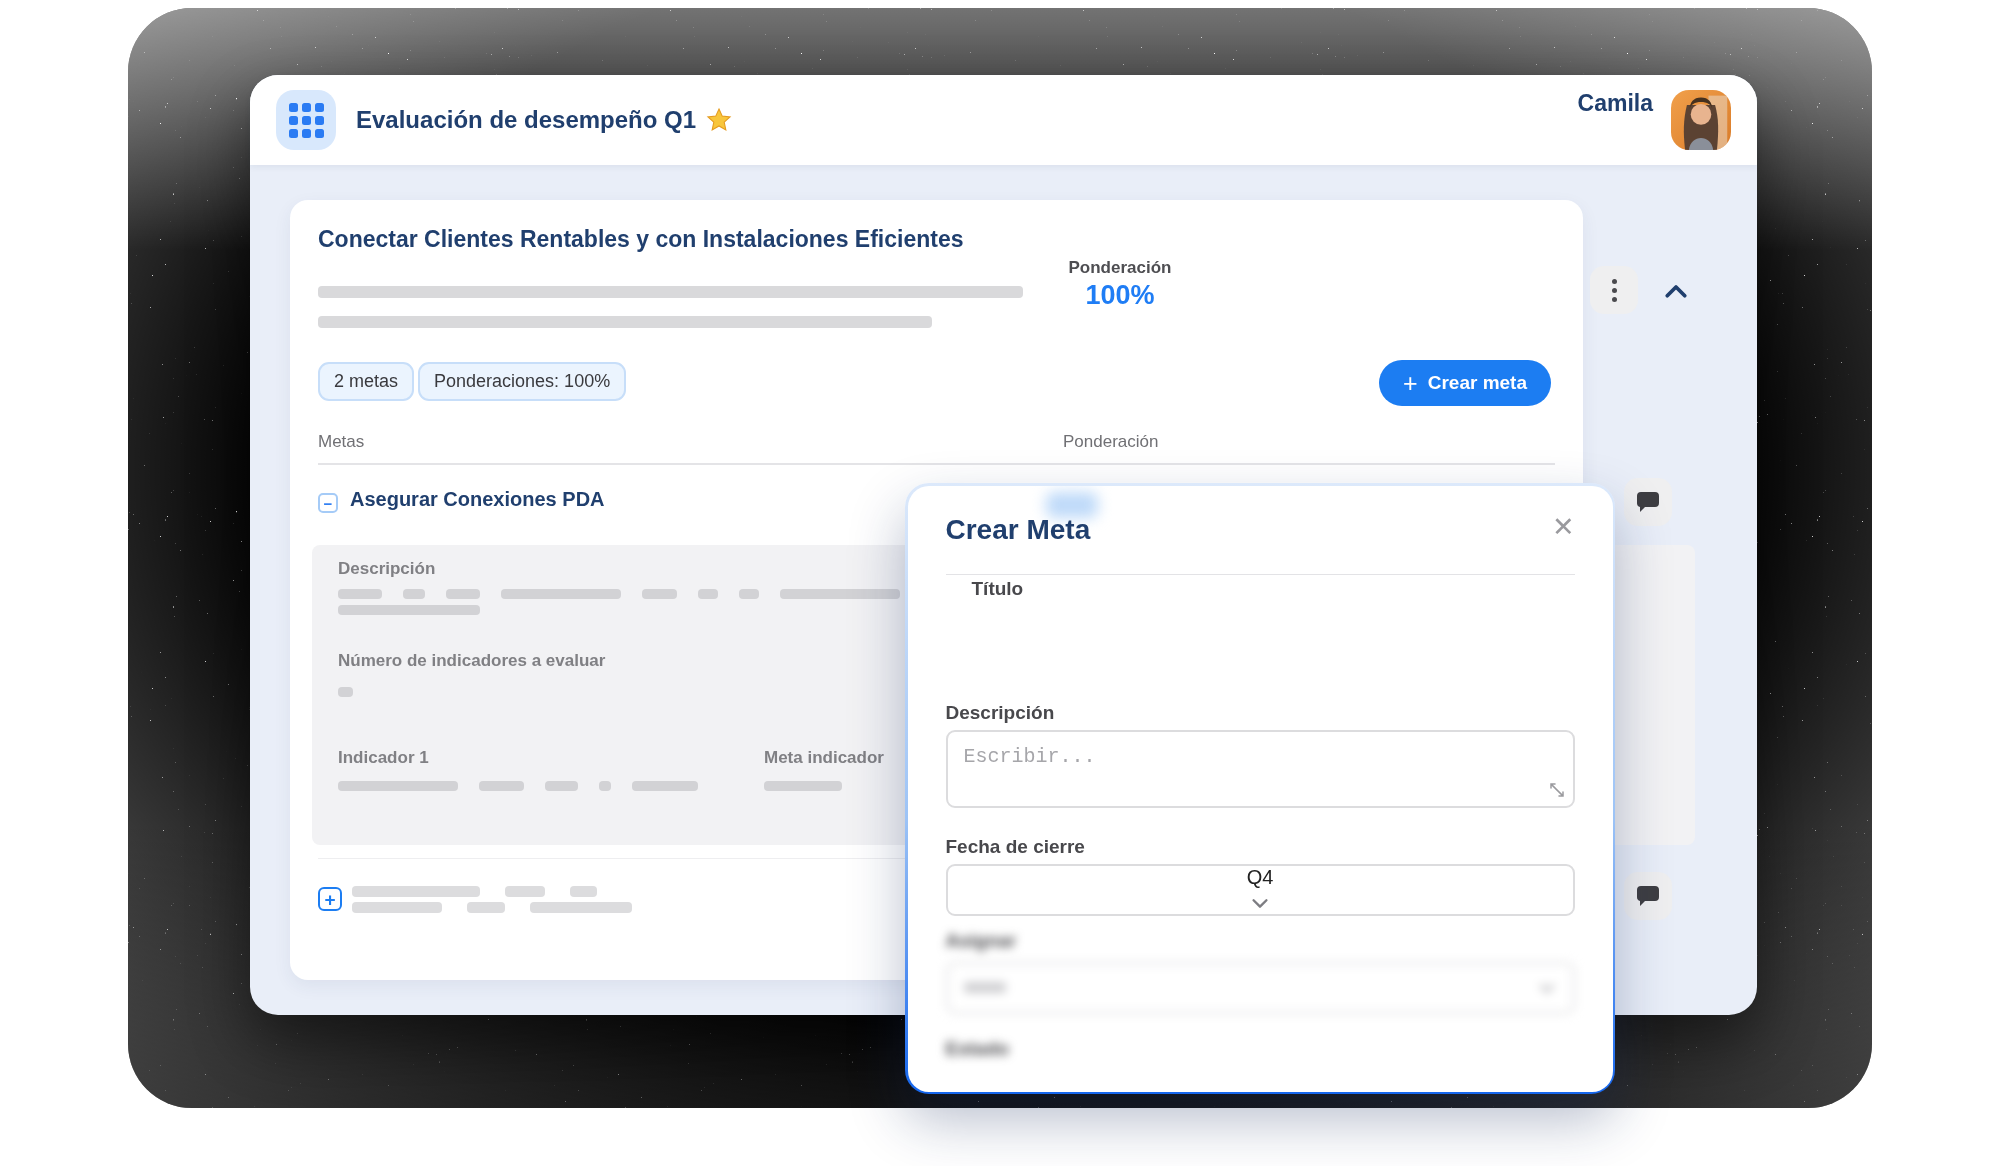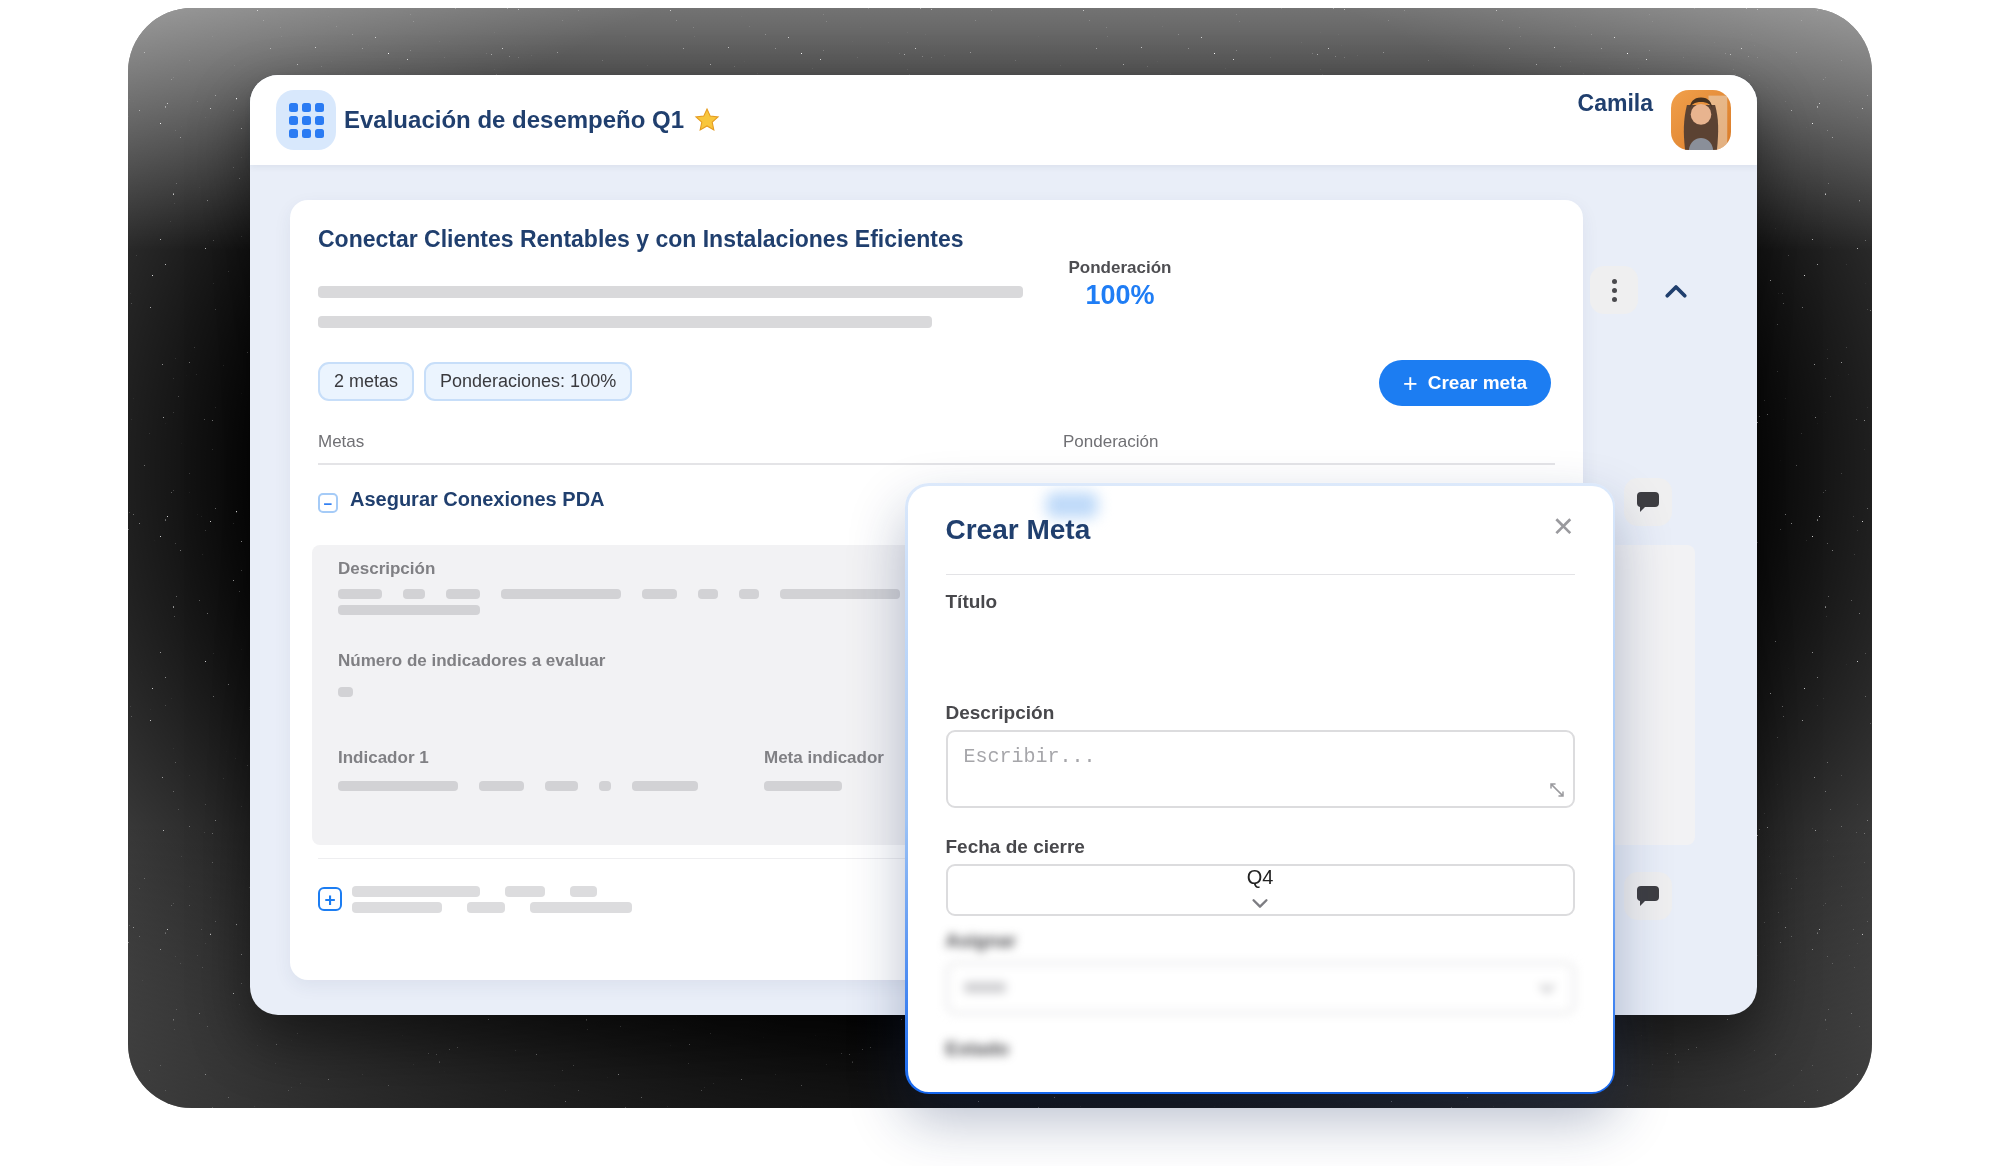--- a/index.html
+++ b/index.html
@@ -14,21 +14,21 @@
     background:
       linear-gradient(0deg, rgba(0,0,0,0.40) 0%, rgba(0,0,0,0) 26%),
       linear-gradient(180deg, rgba(255,255,255,0.45) 0%, rgba(255,255,255,0) 22%),
       radial-gradient(ellipse at 50% 42%, rgba(255,255,255,0) 58%, rgba(255,255,255,0.40) 100%); }
 
   
   .app-window { position:absolute; left:250px; top:75px; width:1507px; height:940px;
     background:#E9EEF8; border-radius:28px; box-shadow:0 26px 60px rgba(0,0,0,0.45); }
 
   .topbar { position:absolute; left:0; top:0; width:100%; height:90px; background:#fff;
-    border-radius:28px 28px 0 0; display:flex; align-items:center; padding:0 26px; gap:8px;
+    border-radius:28px 28px 0 0; display:flex; align-items:center; padding:0 26px; gap:20px;
     box-shadow:0 2px 6px rgba(30,50,90,0.07); z-index:2; }
   .grid-btn { width:60px; height:60px; background:#D8E8FC; border-radius:18px;
     display:grid; place-items:center; flex:0 0 auto; }
   .grid-ico { display:grid; grid-template-columns:repeat(3,9px); grid-auto-rows:9px; gap:4px; }
   .grid-ico i { display:block; width:9px; height:9px; background:#2A7BF3; border-radius:2.5px; }
   .topbar-title { font-size:24px; font-weight:bold; color:#203F6E; display:flex; align-items:center; gap:10px; }
   .topbar-right { margin-left:auto; display:flex; align-items:flex-start; gap:18px; }
   .user-name { font-size:23px; font-weight:bold; color:#203F6E; }
   .avatar { width:60px; height:60px; border-radius:18px; overflow:hidden; flex:0 0 auto; }
 
@@ -43,21 +43,21 @@
   .weight { position:absolute; left:745px; top:58px; width:170px; text-align:center; }
   .weight-label { font-size:17px; font-weight:bold; color:#4E4E52; }
   .weight-value { font-size:27px; font-weight:bold; color:#1F7DF5; margin-top:2px; }
 
   .kebab-btn { position:absolute; left:1300px; top:66px; width:48px; height:48px; background:#EFEFF0;
     border-radius:14px; display:flex; flex-direction:column; align-items:center; justify-content:center; gap:4px; cursor:pointer; }
   .kebab-btn i { width:5px; height:5px; border-radius:50%; background:#4A4A4E; display:block; }
   .chevron-up-btn { position:absolute; left:1366px; top:72px; width:40px; height:40px;
     display:grid; place-items:center; cursor:pointer; }
 
-  .badges { position:absolute; left:28px; top:162px; display:flex; gap:10px;justify-content:space-between; }
+  .badges { position:absolute; left:28px; top:162px; display:flex; gap:4px;justify-content:space-between; }
   .pill { display:inline-flex; align-items:center; padding:7px 14px; background:#EBF4FE;
     border:2px solid #C7DEF9; border-radius:11px; font-size:18px; color:#3A3A3E; }
 
   .create-btn { position:absolute; right:32px; top:160px; height:46px; display:inline-flex; align-items:center;
     gap:10px; padding:0 24px; background:#1C7DF2; color:#fff; border:none; border-radius:23px;
     font-size:19px; font-weight:bold; font-family:"Liberation Sans", sans-serif; cursor:pointer; }
   .create-btn .plus-glyph { font-size:25px; font-weight:normal; line-height:1; }
 
   .col-head { position:absolute; top:232px; font-size:17px; font-weight:normal; color:#707074; }
   .col-metas { left:28px; } .col-pond { left:773px; }
@@ -89,21 +89,21 @@
   .modal-border { position:absolute; left:905px; top:483px; width:710px; height:611px; border-radius:24px;
     background:linear-gradient(180deg, #DCE9FB 0%, #9CC3F6 55%, #1566EE 100%); padding:2.5px;
     box-shadow:0 26px 56px rgba(20,40,90,0.30); z-index:5; }
   .modal { position:relative; width:100%; height:100%; background:#fff; border-radius:21px; overflow:hidden; }
   .modal-blob { position:absolute; left:138px; top:6px; width:52px; height:26px; background:#BFDAF9;
     border-radius:8px; filter:blur(7px); }
   .modal-title { position:absolute; left:38px; top:28px; font-size:28px; font-weight:bold; color:#203F6E; }
   .modal-close { position:absolute; right:38px; top:28px; font-size:27px; color:#9A9A9E; cursor:pointer; line-height:1; }
   .modal-divider { position:absolute; left:38px; right:38px; top:88px; height:1px; background:#E3E3E6; }
   .field-label { position:absolute; left:38px; font-size:19px; font-weight:bold; color:#48484C; }
-  .f-titulo-label { top:105px; } .f-desc-label { top:216px; } .f-fecha-label { top:350px; }
+  .f-titulo-label { top:92px;margin-left:26px; } .f-desc-label { top:216px; } .f-fecha-label { top:350px; }
   .text-input { position:absolute; left:38px; right:38px; top:134px; height:52px; border:2px solid #DCDCDE;
     border-radius:9px; padding:0 16px; font-size:20px; color:#222; font-family:"Liberation Sans", sans-serif; background:#fff; }
   .textarea-wrap { position:absolute; left:38px; right:38px; top:244px; height:78px; }
   .textarea-wrap textarea { width:100%; height:100%; border:2px solid #DCDCDE; border-radius:9px;
     padding:13px 16px; font-size:20px; color:#222; resize:none; font-family:Liberation Mono, monospace; background:#fff; }
   .textarea-wrap textarea::placeholder { color:#A6A6AA; }
   .resize-ico { position:absolute; right:10px; bottom:10px; width:16px; height:16px; }
   .select-box { position:absolute; left:38px; right:38px; height:52px; border:2px solid #DCDCDE;
     border-radius:9px; display:flex; align-items:center; justify-content:space-between; padding:0 16px;
     font-size:20px; color:#222; cursor:pointer; background:#fff; }

